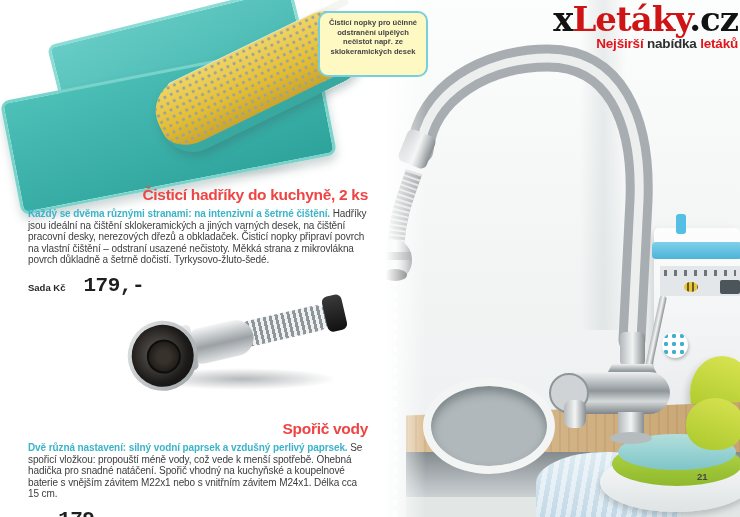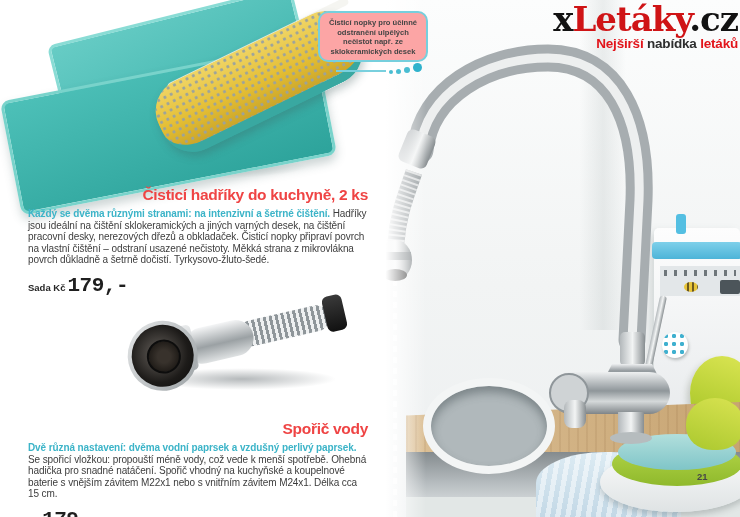--- a/index.html
+++ b/index.html
@@ -8,22 +8,22 @@
   .abs{position:absolute;}
 
   
   .logo{right:2px;top:2px;text-align:right;z-index:40;line-height:1;}
   .logo-main{font-family:"DejaVu Serif","Liberation Serif",serif;font-size:34px;font-weight:600;letter-spacing:-1px;color:#121212;}
   .logo-main .red{color:#cf1416;}
   .logo-tag{font-size:13.5px;font-weight:bold;color:#2e2e2e;margin-top:1px;letter-spacing:-0.2px;}
   .logo-tag .red{color:#e2151b;}
 
   
-  .callout{left:318px;top:11px;width:100px;z-index:30;background:#fca5a5;
-           border:2px solid #76cfdd;border-radius:10px;padding:5px 3px 4px 3px;
+  .callout{left:318px;top:11px;width:100px;z-index:30;background:#fef9c3;
+           border:2px solid #76cfdd;border-radius:10px;padding:5px 3px 19px 3px;
            font-size:7.6px;line-height:9.6px;font-weight:bold;color:#454545;text-align:center;}
   .dots-line{left:336px;top:70px;width:50px;height:2px;background:#79d0de;z-index:29;}
   .dot{border-radius:50%;background:#49bdd2;z-index:29;}
   .d1{left:389px;top:70px;width:4px;height:4px;}
   .d2{left:396px;top:69px;width:5px;height:5px;}
   .d3{left:404px;top:67px;width:6px;height:6px;}
   .d4{left:413px;top:63px;width:9px;height:9px;background:#2fb2cc;}
 
   
   .cloths{left:8px;top:4px;width:350px;height:188px;z-index:5;}
@@ -38,21 +38,21 @@
               background-size:7px 7px,100% 100%;
               border-bottom:9px solid #39a8a1;box-shadow:0 5px 8px rgba(60,90,90,.3);}
   .cloth-roll-edge{left:150px;top:36px;width:200px;height:8px;transform:rotate(-26deg);
                    background:#f3f3ee;border-radius:4px;opacity:.85;}
 
   
   .sec{left:28px;width:340px;z-index:10;}
   .sec-title{font-size:15.5px;font-weight:bold;color:#ef4444;letter-spacing:-0.3px;margin:0 0 4px 0;text-align:right;}
   .sec-body{font-size:10px;line-height:11.6px;color:#3d3d3d;letter-spacing:-0.1px;margin:0;}
   .lead{color:#3cb4c8;font-weight:bold;}
-  .price-row{display:flex;align-items:baseline;gap:2px;margin-top:8px;}
+  .price-row{display:flex;align-items:baseline;gap:18px;margin-top:8px;}
   .price-prefix{font-size:9.5px;font-weight:bold;color:#262626;}
   .price-amount{font-size:21px;font-weight:bold;color:#1f1f1f;letter-spacing:-0.5px;font-family:Liberation Mono, monospace;}
   .sec1{top:186px;} .sec2{top:420px;}
 
   
   .aerator{left:122px;top:286px;width:245px;height:116px;z-index:6;}
   .aer-shadow{left:25px;top:82px;width:190px;height:22px;background:radial-gradient(ellipse at center,rgba(70,80,85,.4),rgba(0,0,0,0) 70%);border-radius:50%;}
   .aer-group{left:10px;top:8px;width:225px;height:90px;transform:rotate(-13deg);}
   .aer-hose{left:108px;top:28px;width:92px;height:26px;border-radius:13px;
             background:repeating-linear-gradient(90deg,#eef0f1 0 3px,#8f969a 3px 6px);}
@@ -221,21 +221,21 @@
       <div class="abs aer-body"></div>
       <div class="abs aer-collar"></div>
       <div class="abs aer-head-outer"></div>
       <div class="abs aer-head"></div>
       <div class="abs aer-mesh"></div>
     </div>
   </div>
 
   <div class="abs sec sec2">
     <h2 class="sec-title">Spořič vody</h2>
-    <p class="sec-body"><span class="lead">Dvě různá nastavení: dvěma vodní paprsek a vzdušný perlivý paprsek.</span><span> Se spořicí vložkou: propouští méně vody, což vede k menší spotřebě. Ohebná hadička pro snadné natáčení. Spořič vhodný na kuchyňské a koupelnové baterie s vnějším závitem M22x1 nebo s vnitřním závitem M24x1. Délka cca 15 cm.</span></p>
+    <p class="sec-body"><span class="lead">Dvě různá nastavení: silný vodní paprsek a vzdušný perlivý paprsek.</span><span> Se spořicí vložkou: propouští méně vody, což vede k menší spotřebě. Ohebná hadička pro snadné natáčení. Spořič vhodný na kuchyňské a koupelnové baterie s vnějším závitem M22x1 nebo s vnitřním závitem M24x1. Délka cca 15 cm.</span></p>
     <div class="price-row">
       <span class="price-prefix">Kč</span>
       <span class="price-amount">179,-</span>
     </div>
   </div>
 
   <div class="abs page-num">21</div>
 
 </div>
 

